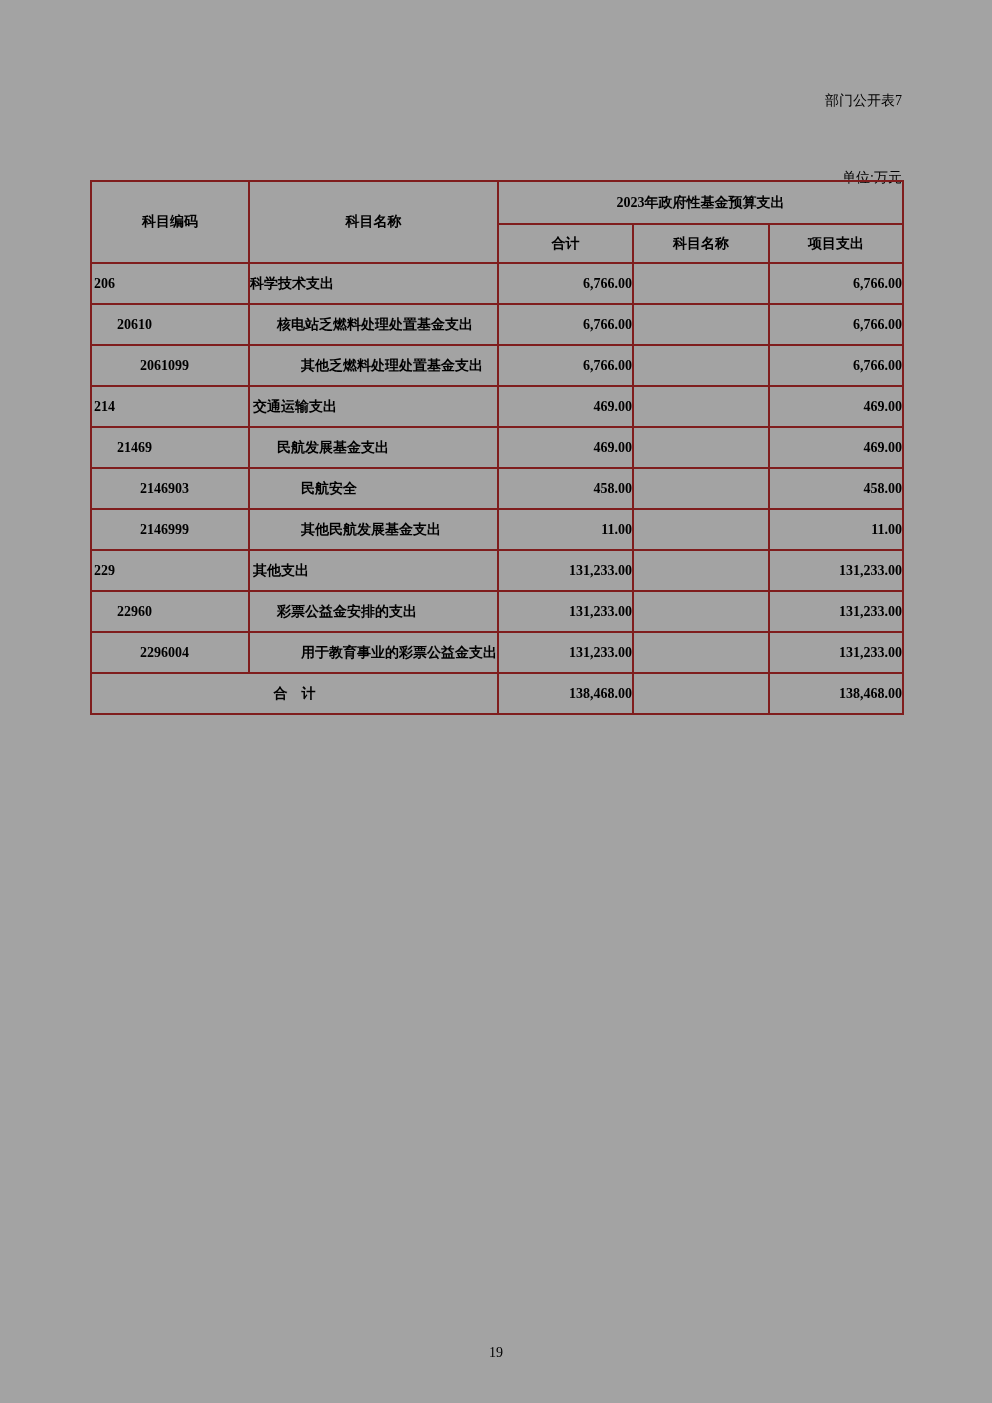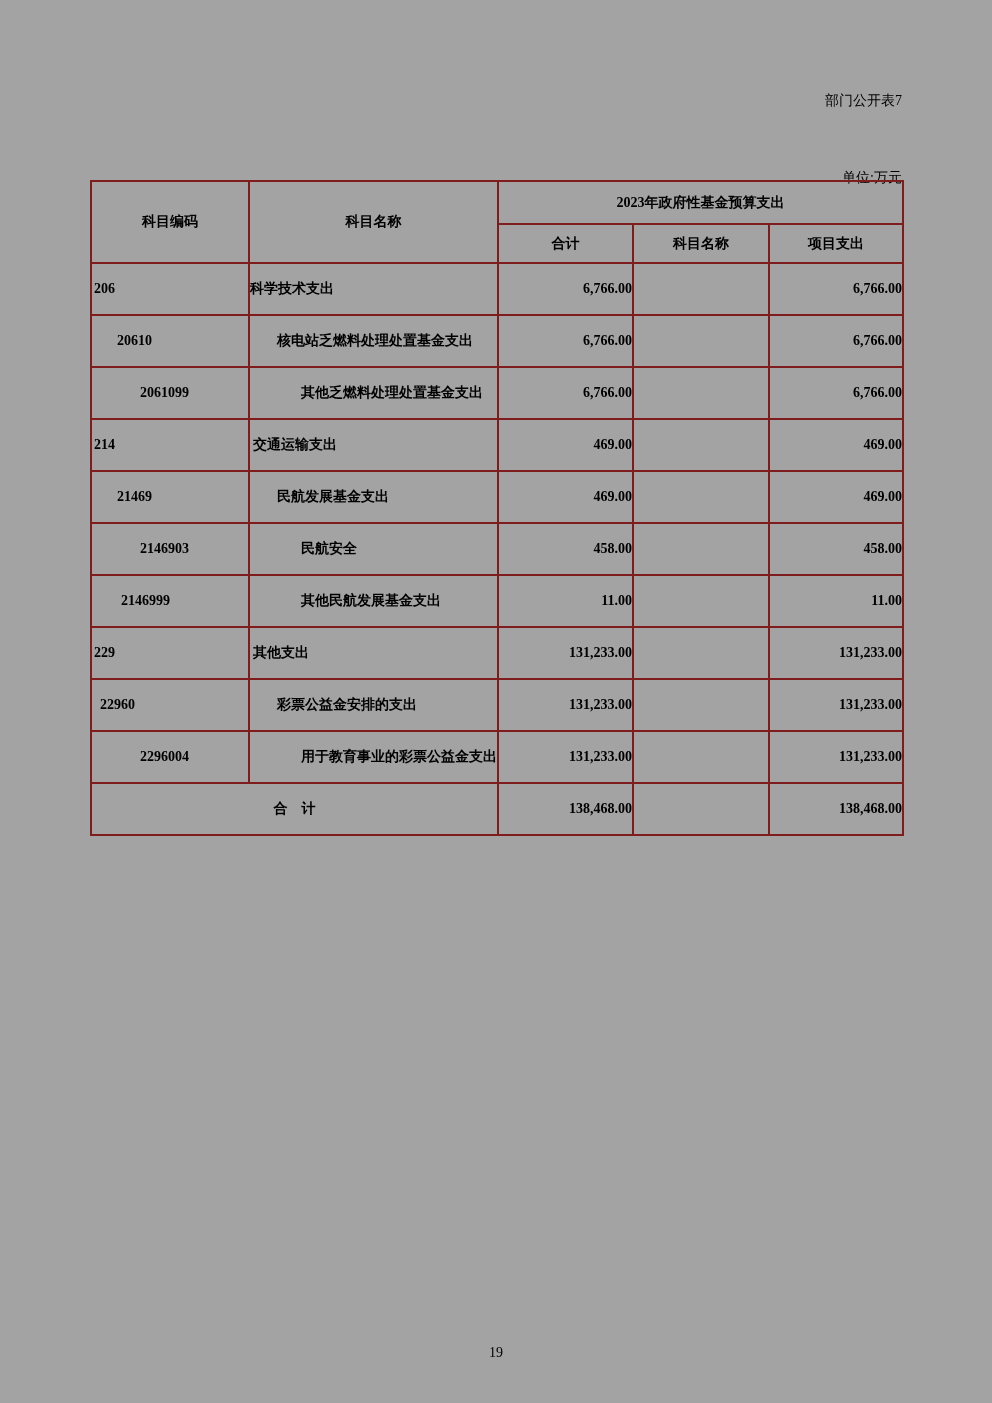--- a/index.html
+++ b/index.html
@@ -55,21 +55,21 @@
     border: 2px solid #7f1d1d;
     font-size: 14px;
     font-weight: bold;
     padding: 0;
     vertical-align: middle;
     overflow: hidden;
     white-space: nowrap;
   }
   table.budget thead tr.h1 { height: 43px; }
   table.budget thead tr.h2 { height: 39px; }
-  table.budget tbody tr    { height: 52px; }
+  table.budget tbody tr    { height: 41px; }
   table.budget th { text-align: center; }
   td.cell-code  { text-align: left; }
   td.cell-name  { text-align: left; }
   td.cell-num   { text-align: right; padding-right: 8px; }
   td.cell-total-label { text-align: center; }
   .page-number {
     position: absolute;
     bottom: 42px;
     left: 0;
     width: 100%;
@@ -144,35 +144,35 @@
           <td class="cell-num">469.00</td>
         </tr>
         <tr>
           <td class="cell-code" style="padding-left: 48px;">2146903</td>
           <td class="cell-name" style="padding-left: 51px;">民航安全</td>
           <td class="cell-num">458.00</td>
           <td class="cell-num"></td>
           <td class="cell-num">458.00</td>
         </tr>
         <tr>
-          <td class="cell-code" style="padding-left: 29px;">2146999</td>
+          <td class="cell-code" style="padding-left: 48px;">2146999</td>
           <td class="cell-name" style="padding-left: 51px; border-radius: 17px;">其他民航发展基金支出</td>
           <td class="cell-num">11.00</td>
           <td class="cell-num"></td>
           <td class="cell-num">11.00</td>
         </tr>
         <tr>
           <td class="cell-code" style="padding-left: 2px;">229</td>
           <td class="cell-name" style="padding-left: 3px;">其他支出</td>
           <td class="cell-num">131,233.00</td>
           <td class="cell-num"></td>
           <td class="cell-num">131,233.00</td>
         </tr>
         <tr>
-          <td class="cell-code" style="padding-left: 8px;">22960</td>
+          <td class="cell-code" style="padding-left: 25px;">22960</td>
           <td class="cell-name" style="padding-left: 27px;">彩票公益金安排的支出</td>
           <td class="cell-num">131,233.00</td>
           <td class="cell-num"></td>
           <td class="cell-num">131,233.00</td>
         </tr>
         <tr>
           <td class="cell-code" style="padding-left: 48px;">2296004</td>
           <td class="cell-name" style="padding-left: 51px;">用于教育事业的彩票公益金支出</td>
           <td class="cell-num">131,233.00</td>
           <td class="cell-num"></td>

